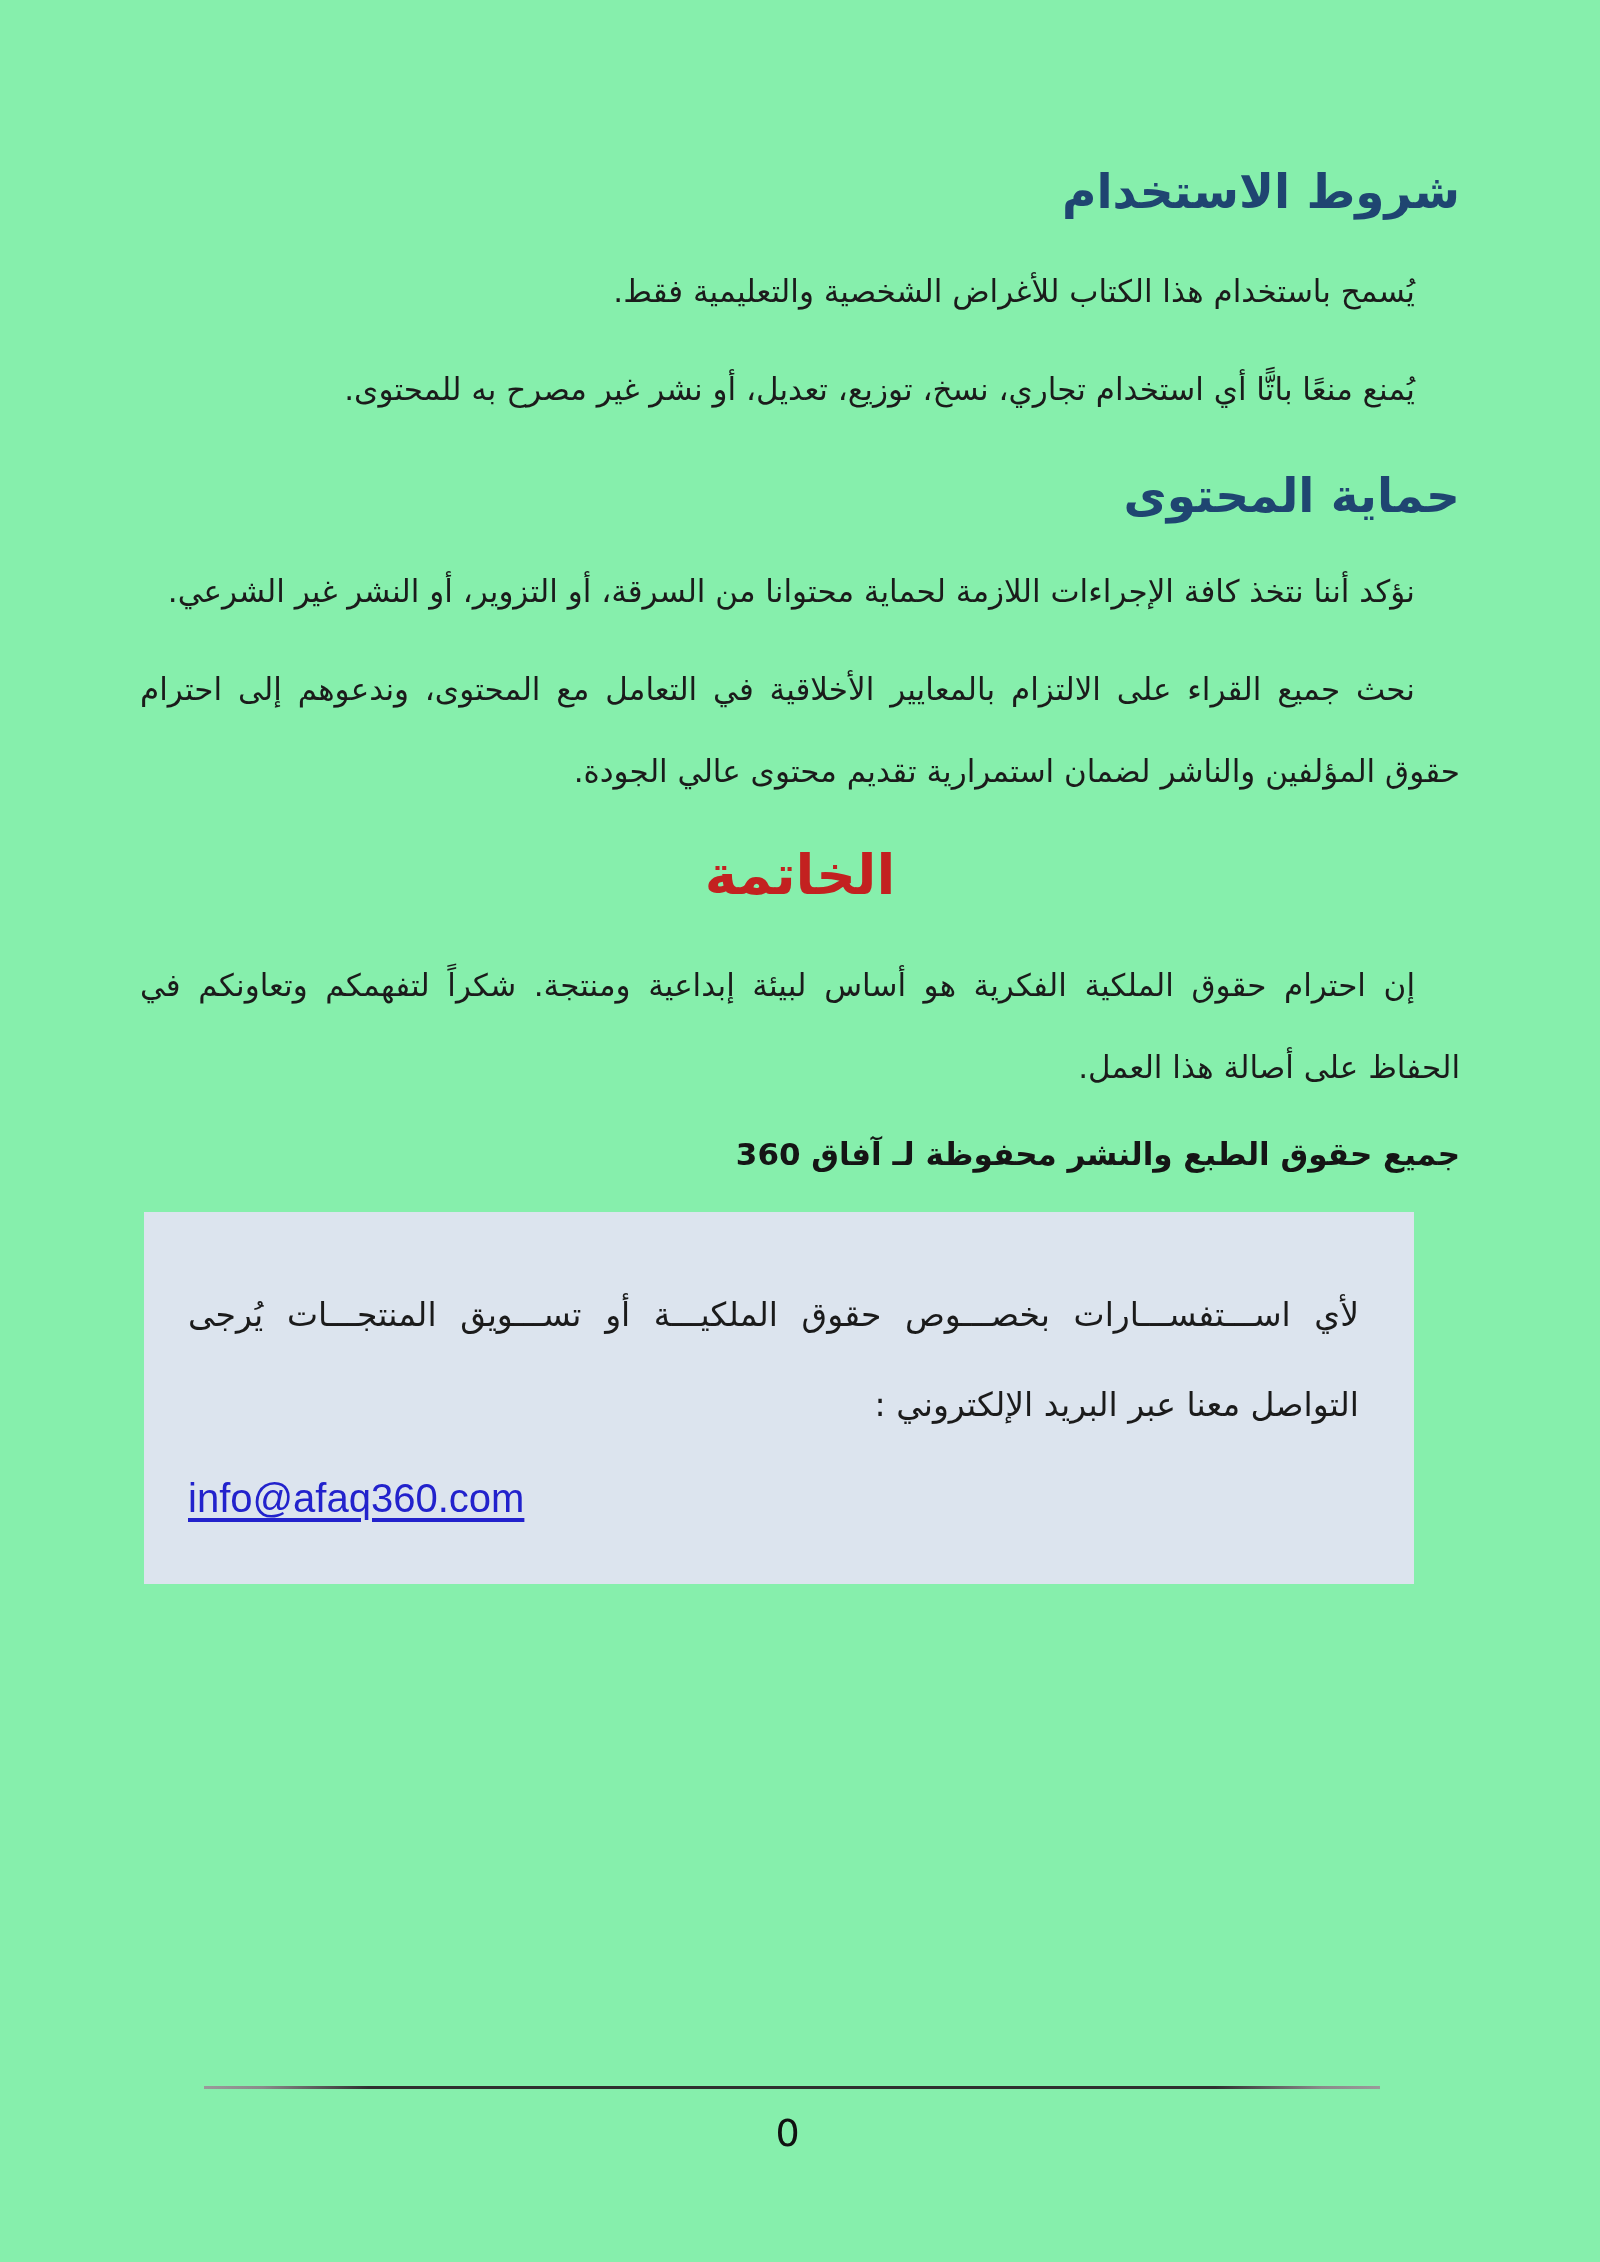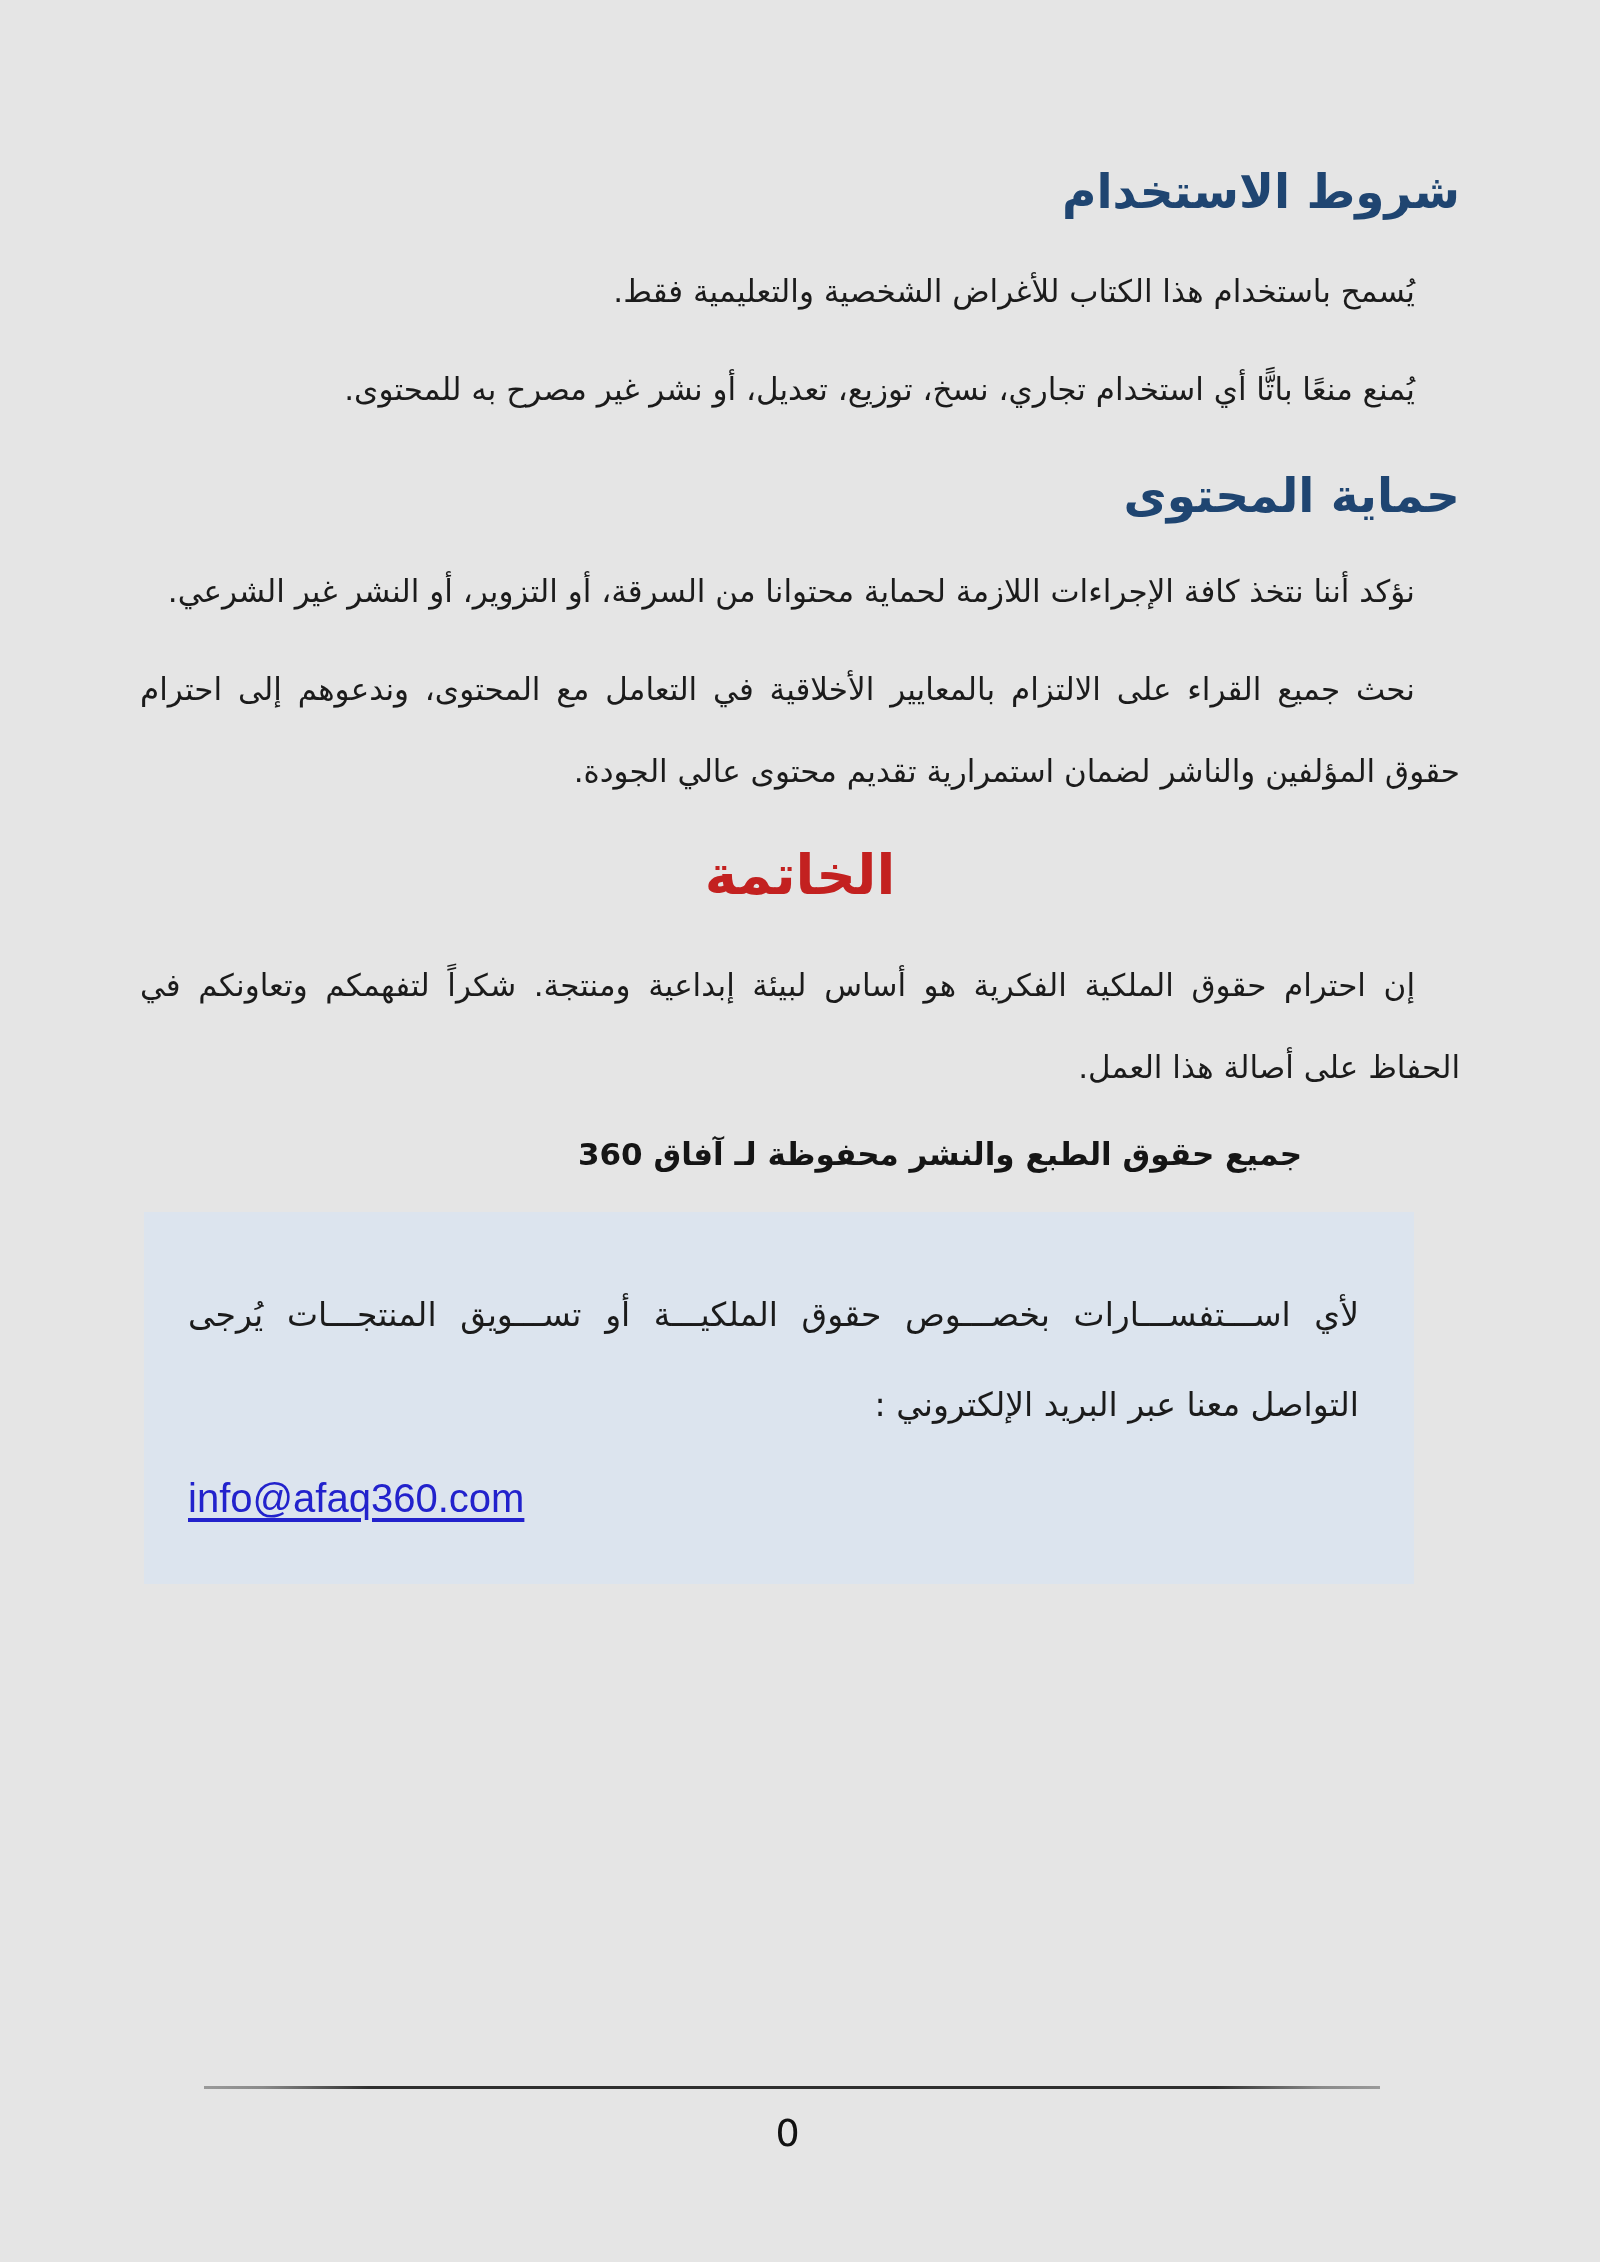--- a/index.html
+++ b/index.html
@@ -4,21 +4,21 @@
 <style>
   html, body {
     margin: 0;
     padding: 0;
     background: #ffffff;
   }
   .page {
     position: relative;
     width: 1600px;
     height: 2262px;
-    background: #e5e5e5;
+    background: #86efac;
     direction: rtl;
     font-family: "DejaVu Sans", sans-serif;
     color: #1b1b1b;
     overflow: hidden;
   }
   .content {
     padding: 162px 140px 0 140px;
   }
   .section-heading {
     margin: 0 0 28px 0;
@@ -47,21 +47,21 @@
     font-weight: bold;
     color: #c32120;
     text-align: center;
   }
   .copyright-line {
     margin: 6px 0 0 0;
     padding-left: 280px;
     font-size: 31px;
     line-height: 60px;
     font-weight: bold;
-    text-align: center;
+    text-align: right;
     color: #151515;
   }
   .contact-box {
     margin: 28px 46px 0 4px;
     background: #dce4ee;
     padding: 58px 55px 62px 44px;
   }
   .contact-text {
     margin: 0;
     font-size: 33px;

